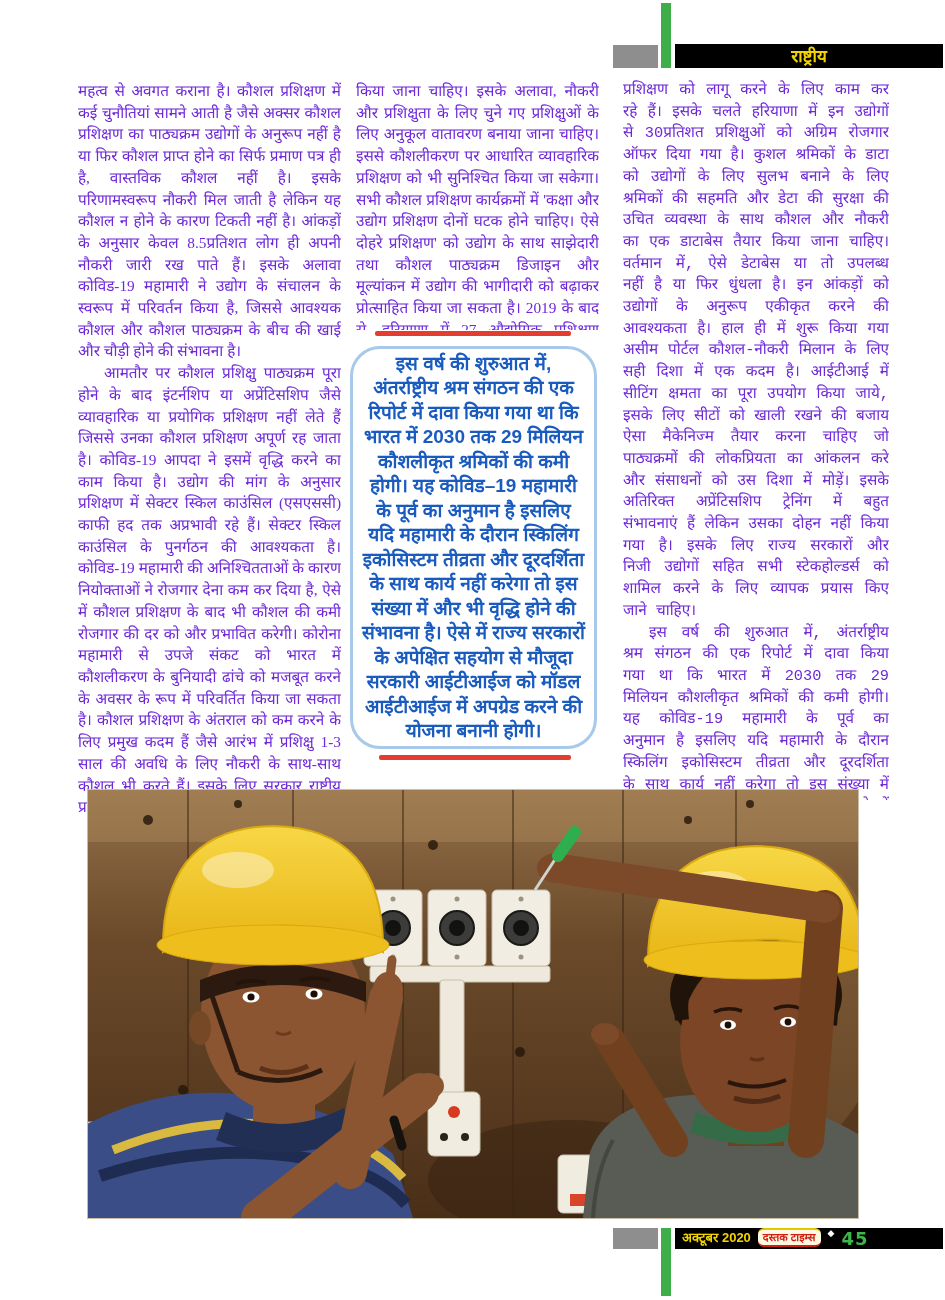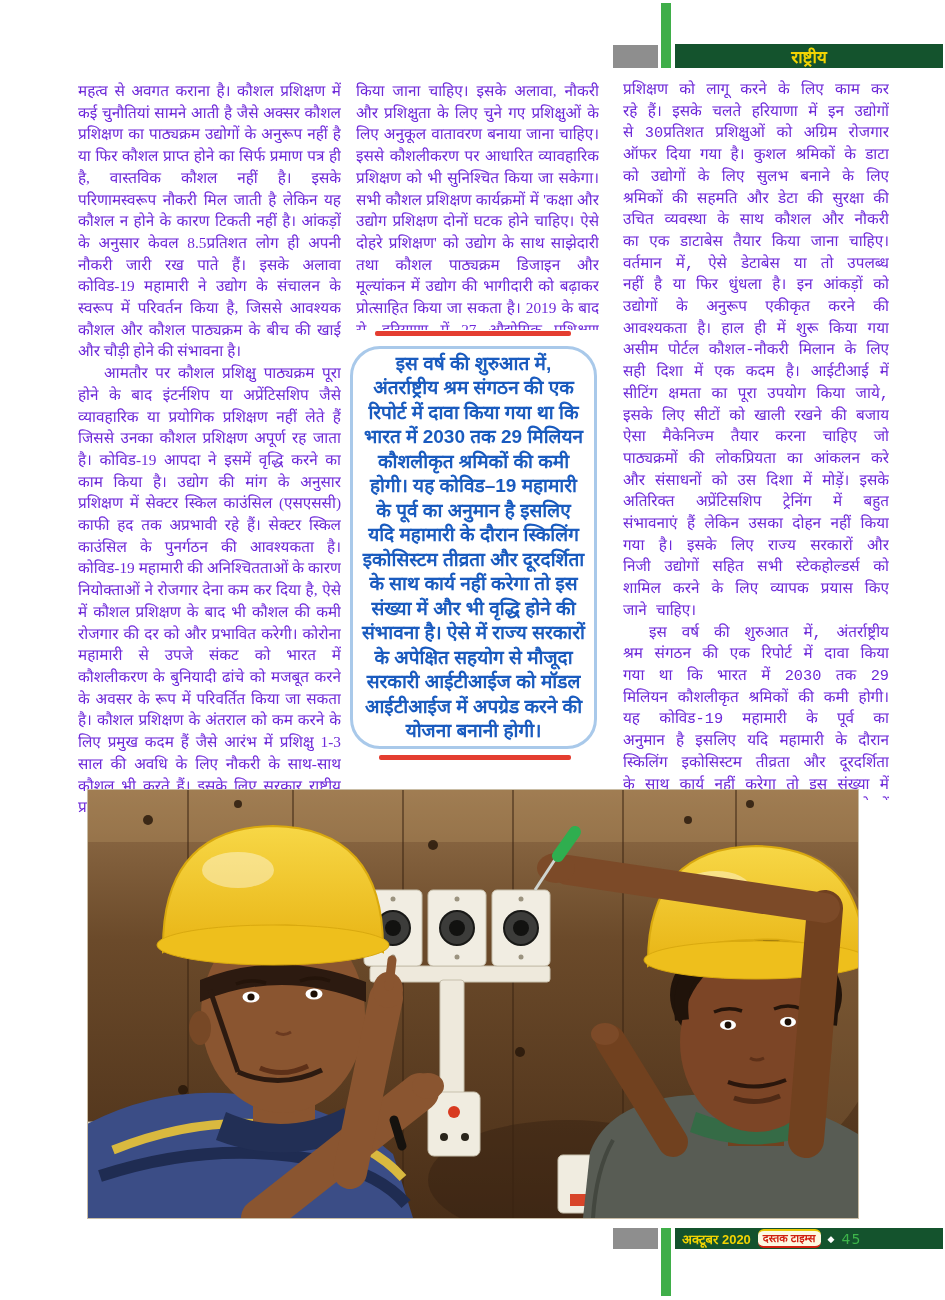--- a/index.html
+++ b/index.html
@@ -7,21 +7,21 @@
   body {
     width:945px; height:1300px; position:relative; overflow:hidden;
     font-family:"Liberation Serif", "DejaVu Serif", serif;
     color:#222222;
   }
   .abs { position:absolute; }
 
   
   .gray-block { background:#8e8e8e; }
   .green-bar  { background:#3fae49; }
-  .black-bar  { background:#14532d; display:flex; align-items:center; }
+  .black-bar  { background:#000000; display:flex; align-items:flex-start; }
   .section-title {
     width:100%; text-align:center; color:#f2d402; font-weight:bold;
     font-size:17px; font-family:"Liberation Sans", sans-serif;
   }
 
   
   .col {
     position:absolute; top:80px; overflow:hidden;
     font-size:15.3px; line-height:21.7px; text-align:justify; color:#6d28d9;
   }
@@ -45,35 +45,35 @@
   }
 
   
   .photo-frame {
     left:88px; top:790px; width:770px; height:428px;
     outline:1px solid #c9bda6; background:#5d3f24;
   }
   .photo-frame svg { display:block; width:100%; height:100%; }
 
   
-  .footer-black { left:675px; top:1228px; width:268px; height:21px; padding:8px 7px; gap:7px; }
+  .footer-black { left:675px; top:1228px; width:268px; height:21px; padding:0 7px; gap:7px; }
   .footer-date {
     color:#f2d402; font-weight:bold; font-size:13px;
     font-family:"Liberation Sans", sans-serif; white-space:nowrap;
   }
   .magazine-logo {
     background:#fdf8e2; color:#d01f10; font-weight:bold; font-size:11px;
     line-height:13px; padding:1px 5px; border-top:2px solid #e8c600;
     border-bottom:2px solid #d01f10; white-space:nowrap;
     font-family:"Liberation Sans", sans-serif;
     border-radius:6px;
   }
   .footer-sep { color:#ffffff; font-size:9px; }
   .footer-page {
-    color:#3db54a; font-weight:normal; font-size:14px; letter-spacing:1px;
+    color:#3db54a; font-weight:bold; font-size:18px; letter-spacing:1px;
     font-family:"DejaVu Sans", sans-serif;
   }
 </style>
 </head>
 <body>
 
 <div class="abs gray-block" style="left:613px; top:45px; width:45px; height:23px;"></div>
 <div class="abs green-bar" style="left:661px; top:3px; width:10px; height:65px;"></div>
 <div class="abs black-bar" style="left:675px; top:44px; width:268px; height:24px;">
   <span class="section-title">राष्ट्रीय</span>

